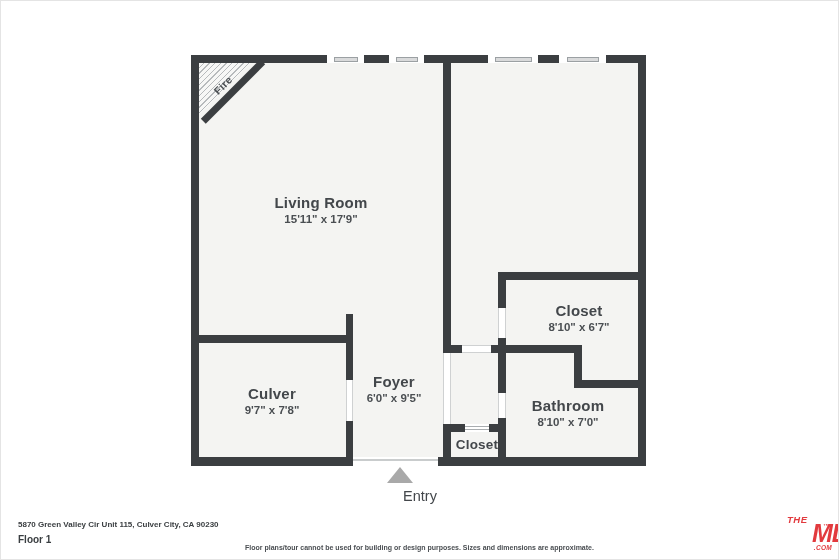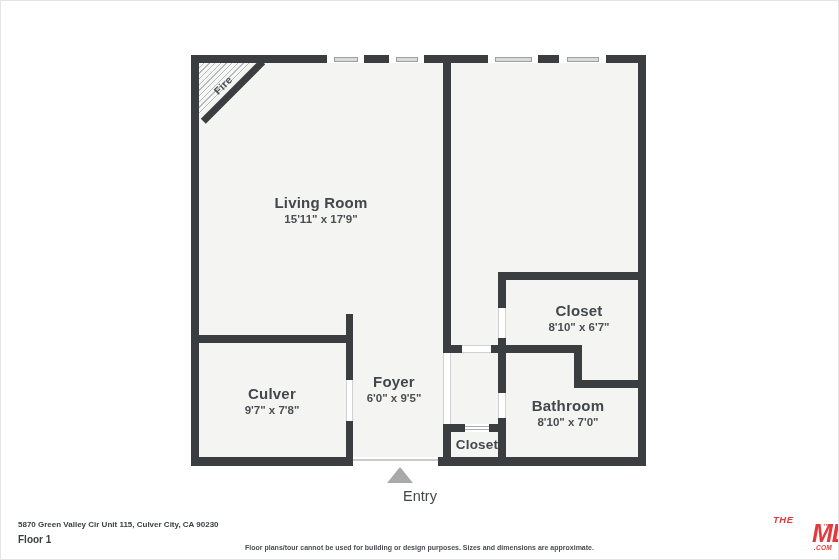--- a/index.html
+++ b/index.html
@@ -37,21 +37,21 @@
      border-left:13px solid transparent;border-right:13px solid transparent;
      border-bottom:16px solid var(--arrow);}
   #entry-label{position:absolute;left:398px;top:487px;transform:translateX(-50%);
      font-size:14.5px;font-weight:400;margin-left:21px;}
   #address{position:absolute;left:17px;top:519px;font-size:8px;font-weight:700;color:#3a3e41;}
   #floor-label{position:absolute;left:17px;top:533px;font-size:10px;font-weight:700;color:#3a3e41;}
   #disclaimer{position:absolute;left:0;right:0;top:543px;text-align:center;
      font-size:7px;font-weight:700;color:#4a4e52;}
   #logo{position:absolute;left:768px;top:513px;width:66px;height:42px;color:var(--logo-red);
      font-style:italic;font-weight:800;}
-  #logo-the{position:absolute;left:4px;top:0;font-size:9.5px;letter-spacing:.5px;}
+  #logo-the{position:absolute;left:18px;top:0;font-size:9.5px;letter-spacing:.5px;}
   #logo-mls{position:absolute;left:6px;top:7px;font-size:25px;letter-spacing:-1px;line-height:1;margin-left:37px;}
   #logo-tm{position:absolute;right:6px;top:9px;font-size:6px;}
   #logo-com{position:absolute;right:3px;bottom:5px;font-size:6.5px;letter-spacing:.3px;}
 </style>
 </head>
 <body>
 
 <div id="stage">
 
   <div id="plan">

